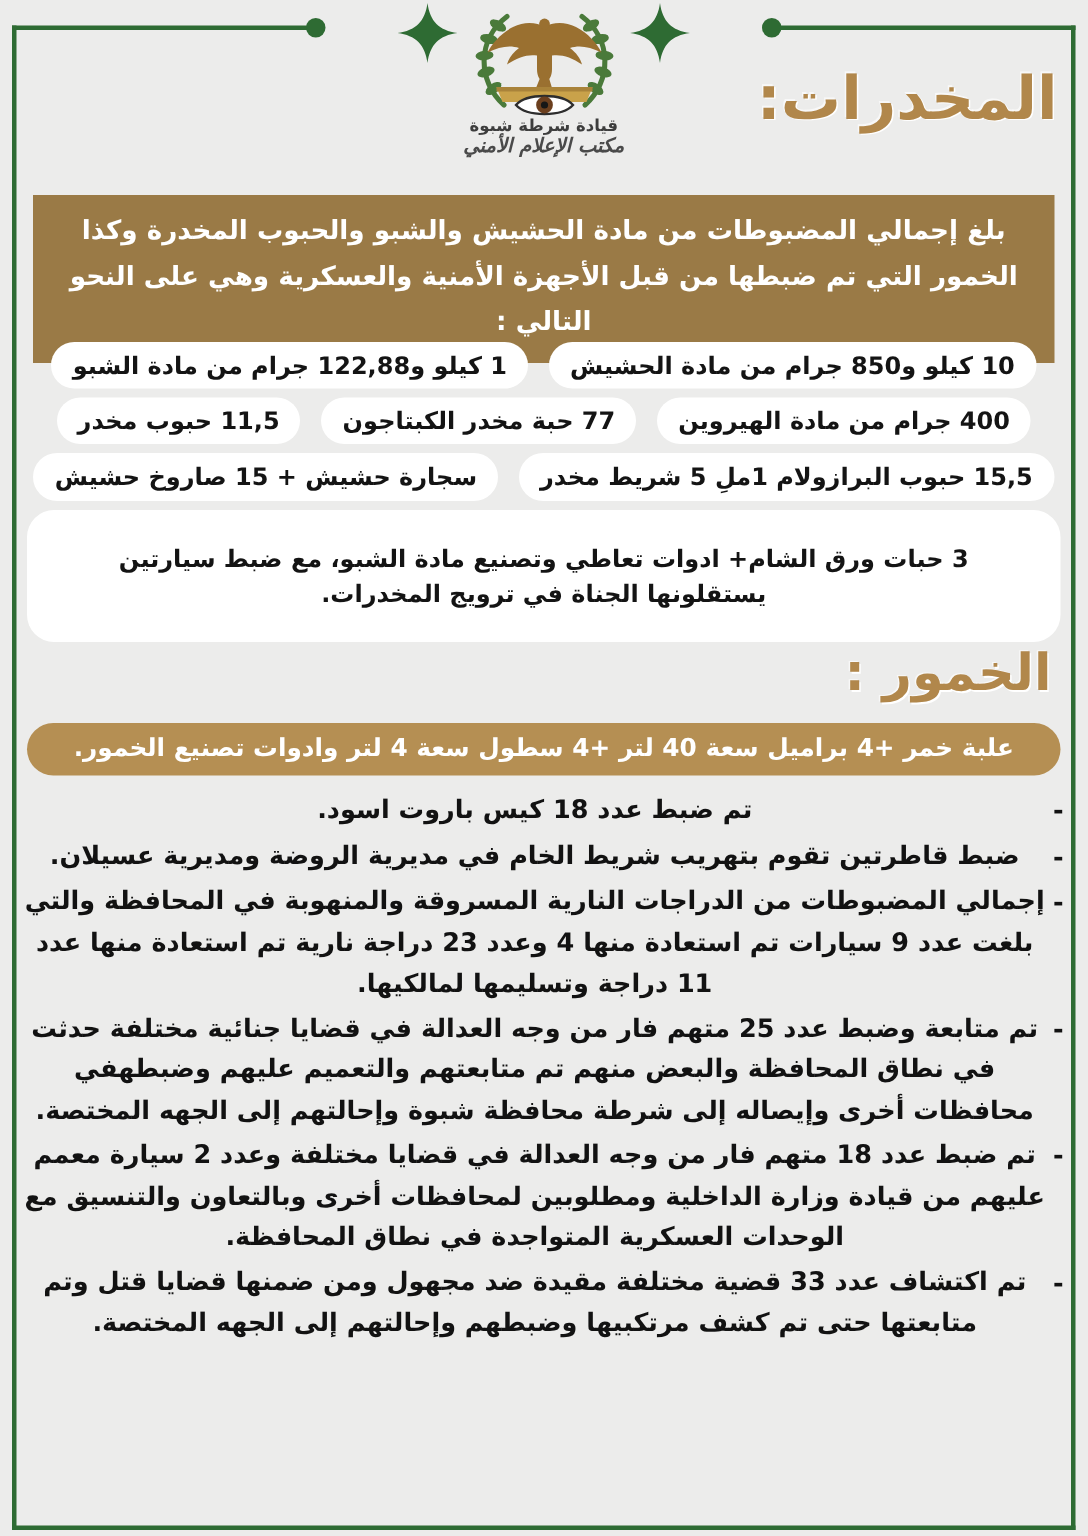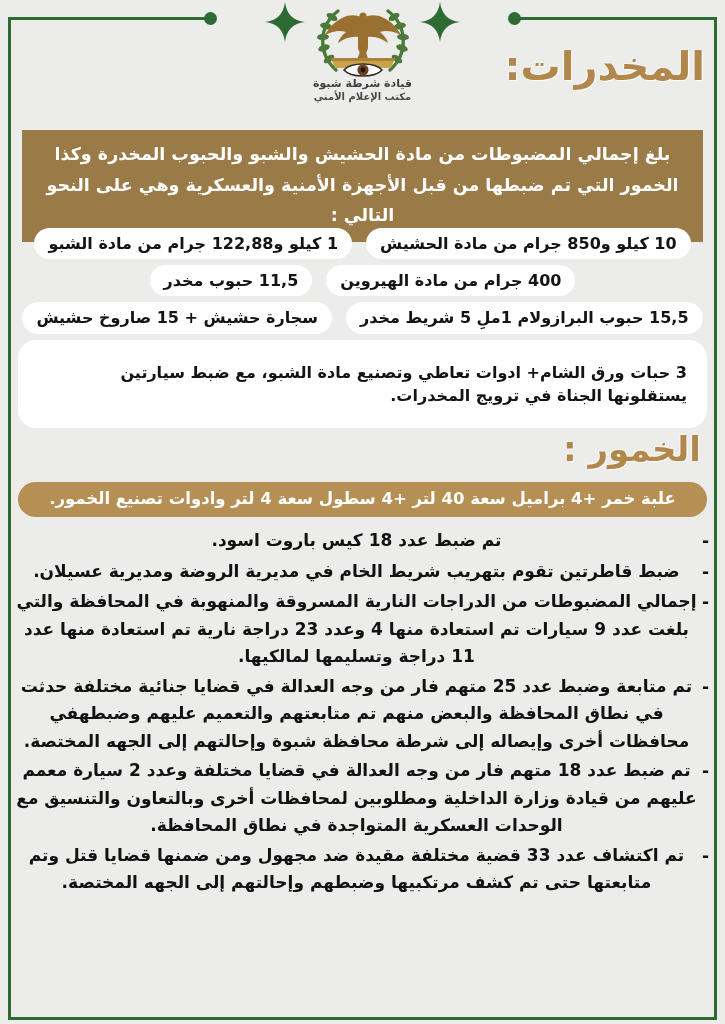--- a/index.html
+++ b/index.html
@@ -94,24 +94,25 @@
   .emblem-graphic svg { display: block; width: 130px; height: 78px; }
   .emblem-caption {
     font-size: 11px;
     font-weight: bold;
     color: #3d3d3d;
     line-height: 1.15;
     margin-top: -2px;
     letter-spacing: -0.2px;
   }
   .emblem-subcaption {
-    font-size: 10px;
+    font-size: 13px;
     font-weight: bold;
     color: #4a4a4a;
     line-height: 1.1;
+    font-style: italic;
   }
 
   
   .section-title {
     color: #b1874b;
     font-weight: bold;
     text-align: left;
     direction: rtl;
     text-shadow:
       1px 1px 0 #ffffff,
@@ -166,21 +167,21 @@
     margin-bottom: 6px;
   }
   .pill {
     background: #ffffff;
     color: #141414;
     font-weight: bold;
     font-size: 16px;
     line-height: 1.45;
     border-radius: 18px;
     padding: 4px 14px;
-    text-align: right;
+    text-align: center;
     white-space: nowrap;
     direction: rtl;
   }
   .pill-wide {
     white-space: normal;
     max-width: 660px;
     padding: 21px 20px;
   }
 
   
@@ -303,20 +304,21 @@
 
   <div class="intro-banner">بلغ إجمالي المضبوطات من مادة الحشيش والشبو والحبوب المخدرة وكذا الخمور التي تم ضبطها من قبل الأجهزة الأمنية والعسكرية وهي على النحو التالي :</div>
 
   <div class="pill-rows">
     <div class="pill-row">
       <div class="pill">10 كيلو و850 جرام من مادة الحشيش</div>
       <div class="pill">1 كيلو و122,88 جرام من مادة الشبو</div>
     </div>
     <div class="pill-row">
       <div class="pill">400 جرام من مادة الهيروين</div>
+      <div class="pill">77 حبة مخدر الكبتاجون</div>
       <div class="pill">11,5 حبوب مخدر</div>
     </div>
     <div class="pill-row">
       <div class="pill">15,5 حبوب البرازولام 1ملِ 5 شريط مخدر</div>
       <div class="pill">سجارة حشيش + 15 صاروخ حشيش</div>
     </div>
     <div class="pill-row">
       <div class="pill pill-wide">3 حبات ورق الشام+ ادوات تعاطي وتصنيع مادة الشبو، مع ضبط سيارتين يستقلونها الجناة في ترويج المخدرات.</div>
     </div>
   </div>

